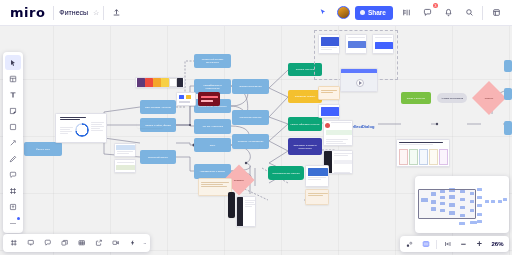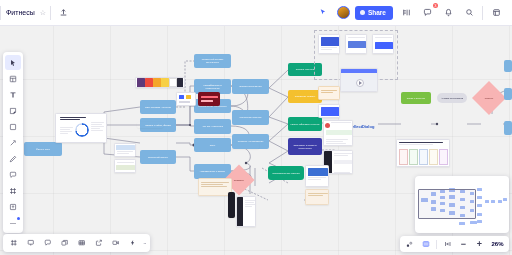--- a/index.html
+++ b/index.html
@@ -159,20 +159,21 @@
     width:8px;height:8px;border-radius:50%;
     background:radial-gradient(circle at 35% 32%, #7fa8f0, #2a56c6);
   }
   .idlogo .idtxt { font-size:4px; font-weight:700; color:#2a56c6; white-space:nowrap;}
   .dashbox { position:absolute; border:.5px dashed #b9b9c6; border-radius:1px;}
 </style>
 </head>
 <body>
 
 <div id="header">
+  <div class="logo">miro</div>
   <div class="hdiv"></div>
   <div class="board-title">Фитнесы</div>
   <div class="star">☆</div>
   <div class="hdiv"></div>
   <div class="hicon" style="margin-left:4px;">
     <svg width="9" height="9" viewBox="0 0 16 16" fill="none" stroke="#41415a" stroke-width="1.4">
       <path d="M8 11V3M8 3L5 6M8 3l3 3M3 12.5h10"></path>
     </svg>
   </div>
 

